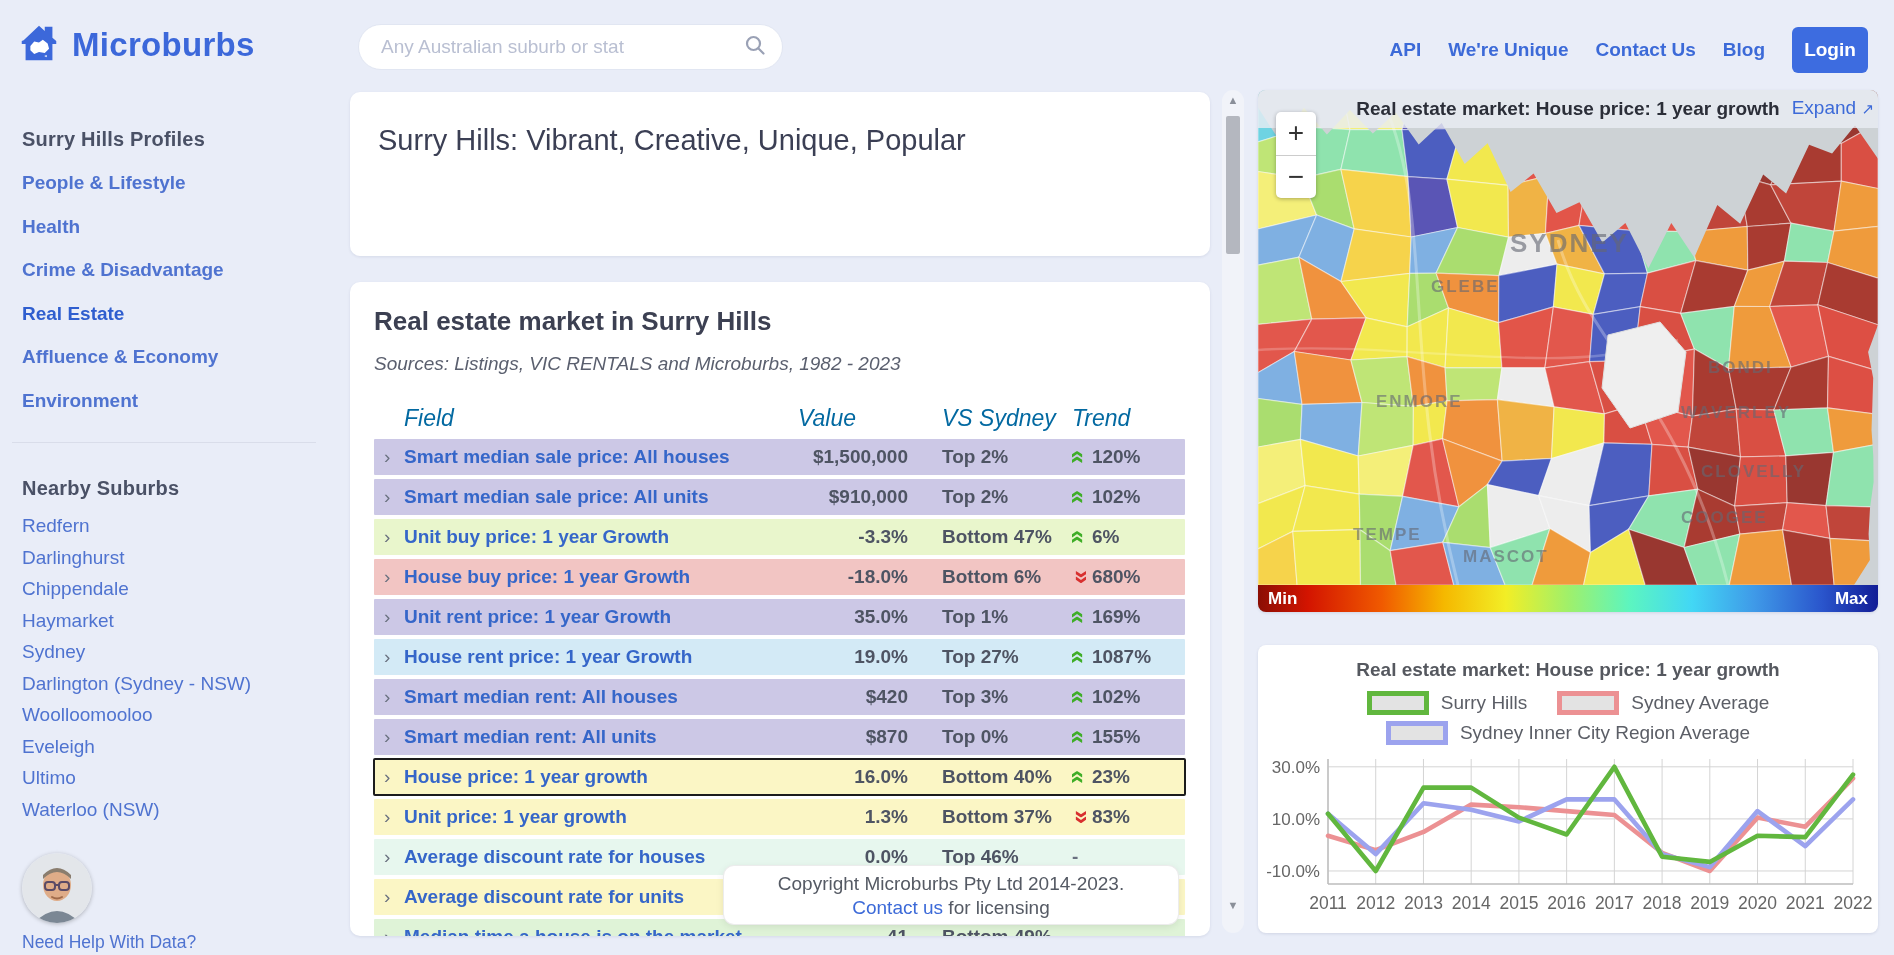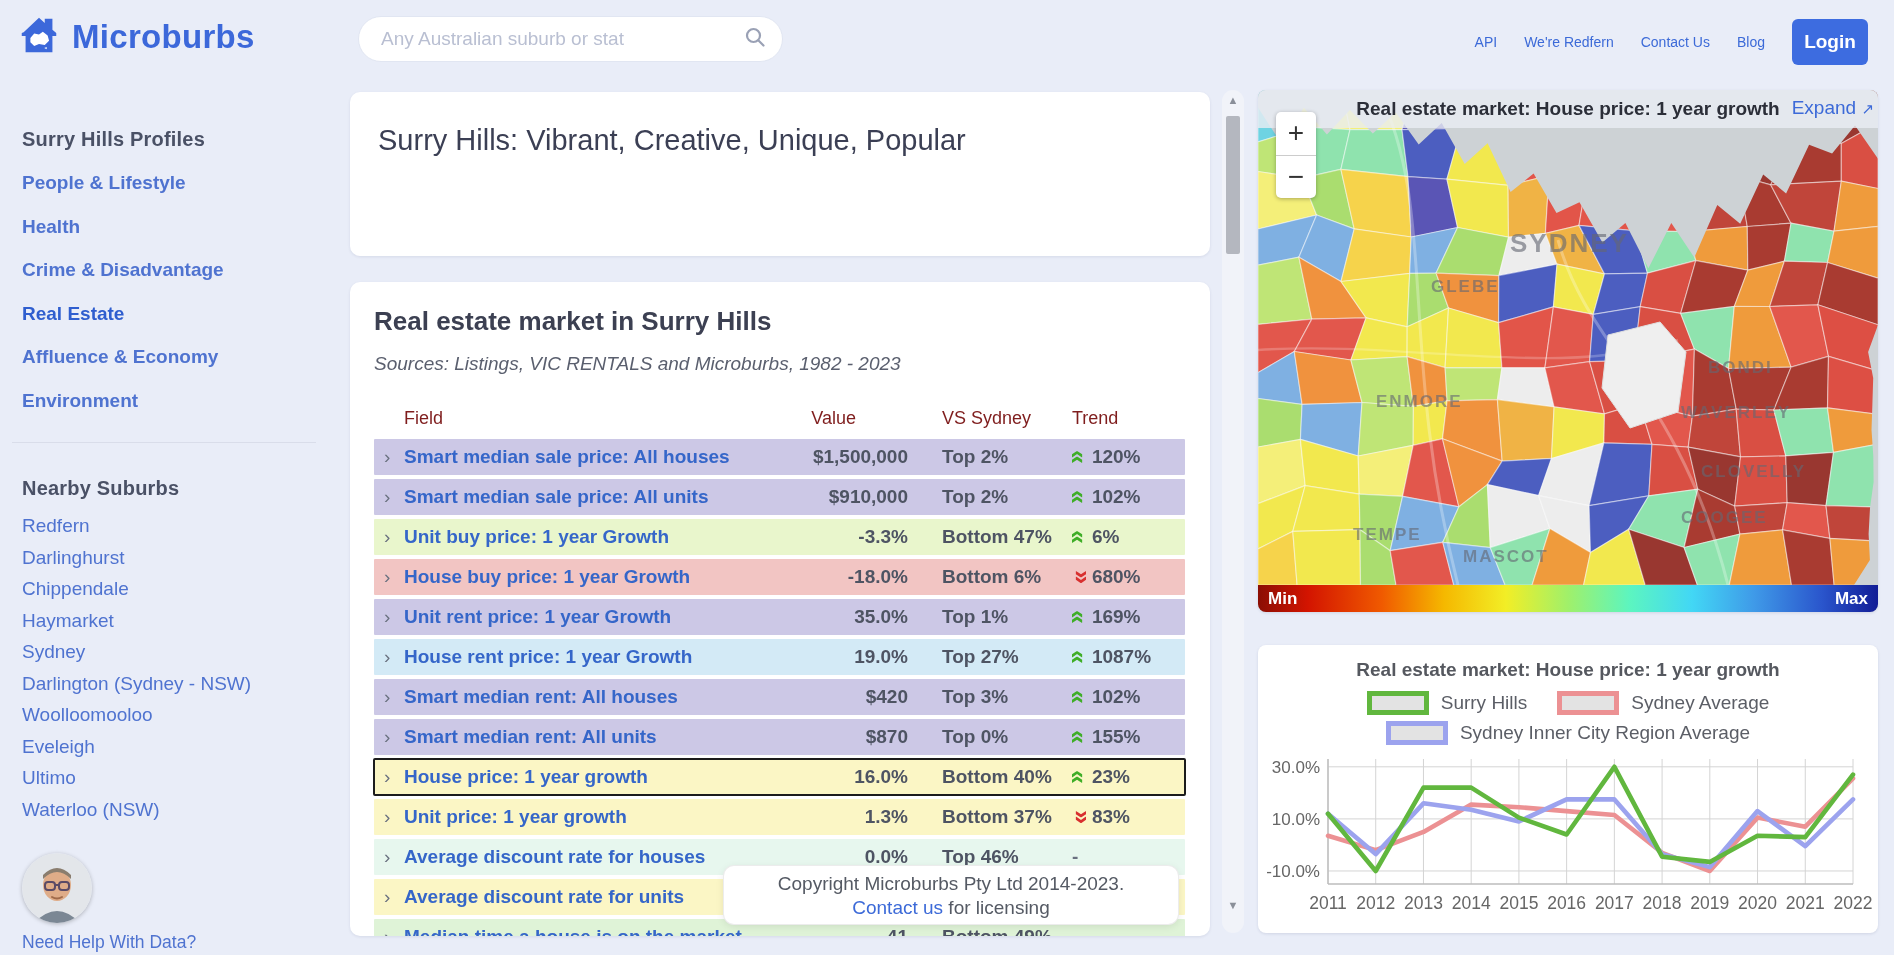--- a/index.html
+++ b/index.html
@@ -4,35 +4,35 @@
 <style>
   * { box-sizing: border-box; margin: 0; padding: 0; }
   html,body { background:#e9edf8; }
   .page {
     position: relative; width: 1894px; height: 955px;
     background:#e9edf8; overflow: hidden;
     font-family: "Liberation Sans", sans-serif;
     -webkit-font-smoothing: antialiased;
   }
   
-  .header { position:absolute; left:0; top:0; width:100%; height:84px; }
+  .header { position:absolute; left:0; top:8px; width:100%; height:84px; }
   .logo { position:absolute; left:16px; top:12px; display:flex; align-items:center; gap:10px; cursor:pointer; }
   .logo-text { font-size:33px; font-weight:800; color:#3c68da; letter-spacing:0.3px; }
   .search-pill {
     position:absolute; left:358px; top:16px; width:425px; height:46px;
     background:#fff; border:1px solid #e1e6f2; border-radius:23px;
     display:flex; align-items:center; padding:0 16px 0 22px;
   }
   .search-pill input {
     flex:1; border:none; outline:none; font-size:19px; color:#444;
     font-family:"Liberation Sans",sans-serif; background:transparent;
   }
   .search-pill input::placeholder { color:#b9bfd2; }
   .topnav { position:absolute; right:26px; top:0; height:84px; display:flex; align-items:center; gap:27px; }
-  .topnav a { color:#3c6ad8; font-size:14px; font-weight:400; text-decoration:none; cursor:pointer; }
+  .topnav a { color:#3c6ad8; font-size:19px; font-weight:700; text-decoration:none; cursor:pointer; }
   .login-btn {
     background:#3d6ce0; color:#fff; font-size:19px; font-weight:700;
     border:none; border-radius:6px; width:76px; height:46px; cursor:pointer;
   }
   
   .sidebar { position:absolute; left:0; top:84px; width:350px; height:871px; padding:24px 20px 0 22px; }
   .side-heading { font-size:20px; font-weight:800; color:#4a5166; margin-top:20px; letter-spacing:0.2px; }
   .profile-list { margin-top:10px; }
   .profile-list a { display:block; font-size:19px; color:#4f73d0; line-height:43.5px; text-decoration:none; cursor:pointer;font-weight:bold; }
   .profile-list a.active { color:#2f5ecf; font-weight:800; }
@@ -45,21 +45,21 @@
   .help-link { display:block; margin-top:9px; font-size:17.5px; color:#4f73d0; text-decoration:none; cursor:pointer; }
   
   .main { position:absolute; left:350px; top:84px; width:860px; }
   .card { background:#fff; border-radius:10px; box-shadow:0 1px 3px rgba(40,50,100,.10); }
   .hero-card { margin-top:8px; height:164px; padding:32px 28px; }
   .hero-title { font-size:29px; font-weight:500; color:#3b3f54; }
   .table-card { margin-top:26px; height:654px; padding:24px 25px 0 24px; overflow:hidden; position:relative; }
   .table-title { font-size:26px; font-weight:600; color:#3c4052; }
   .table-sources { margin-top:16px; font-size:19px; font-style:italic; color:#5a5f6e; }
   .tgrid { display:grid; grid-template-columns:30px 374px 130px 34px 130px auto; align-items:center; }
-  .thead { margin-top:28px; height:30px; color:#7f1d1d; font-size:18px; }
+  .thead { margin-top:28px; height:30px; color:#0369a1; font-size:23px;font-style:italic; }
   .thead .h-value { text-align:right; padding-right:52px; }
   .tbody { margin-top:6px; }
   .trow { height:36px; margin-bottom:4px; border-radius:1px; cursor:pointer; }
   .trow .chev { color:#6b7280; font-size:19px; padding-left:10px; }
   .trow .field { color:#3566c9; font-size:19px; font-weight:700; text-decoration:none; white-space:nowrap; overflow:hidden; }
   .trow .value { text-align:right; color:#4e5463; font-size:19px; font-weight:700; }
   .trow .vs { color:#4e5463; font-size:19px; font-weight:700; }
   .trow .trend { color:#4e5463; font-size:19px; font-weight:700; display:flex; align-items:center; gap:6px; }
   .dch { display:inline-block; font-weight:800; font-size:25px; line-height:18px; }
   .dch.up { transform:rotate(90deg); color:#3fae27; }
@@ -124,21 +124,21 @@
       <span>
         <svg width="22" height="22" viewBox="0 0 22 22" fill="none" stroke="#9aa1b5" stroke-width="2.2" stroke-linecap="round">
           <circle cx="9.5" cy="9.5" r="6.5"></circle>
             <line x1="14.5" y1="14.5" x2="19.5" y2="19.5"></line>
         </svg>
       </span>
     </div>
     <nav class="topnav">
       <span id="nav-links" style="display:flex;gap:27px;align-items:center;">
           <a>API</a>
-          <a>We're Redfern</a>
+          <a>We're Unique</a>
           <a>Contact Us</a>
           <a>Blog</a>
         </span>
       <button class="login-btn">Login</button>
     </nav>
   </div>
 
   <aside class="sidebar">
     <div class="side-heading">Surry Hills Profiles</div>
     <nav class="profile-list" id="profile-links">

